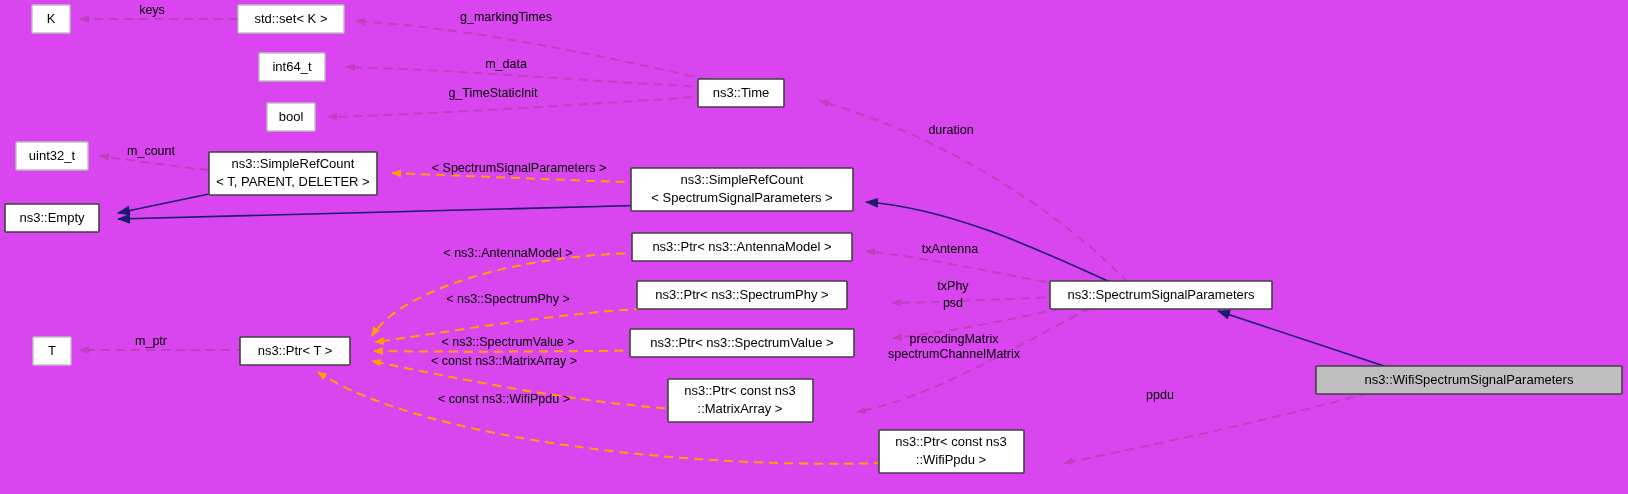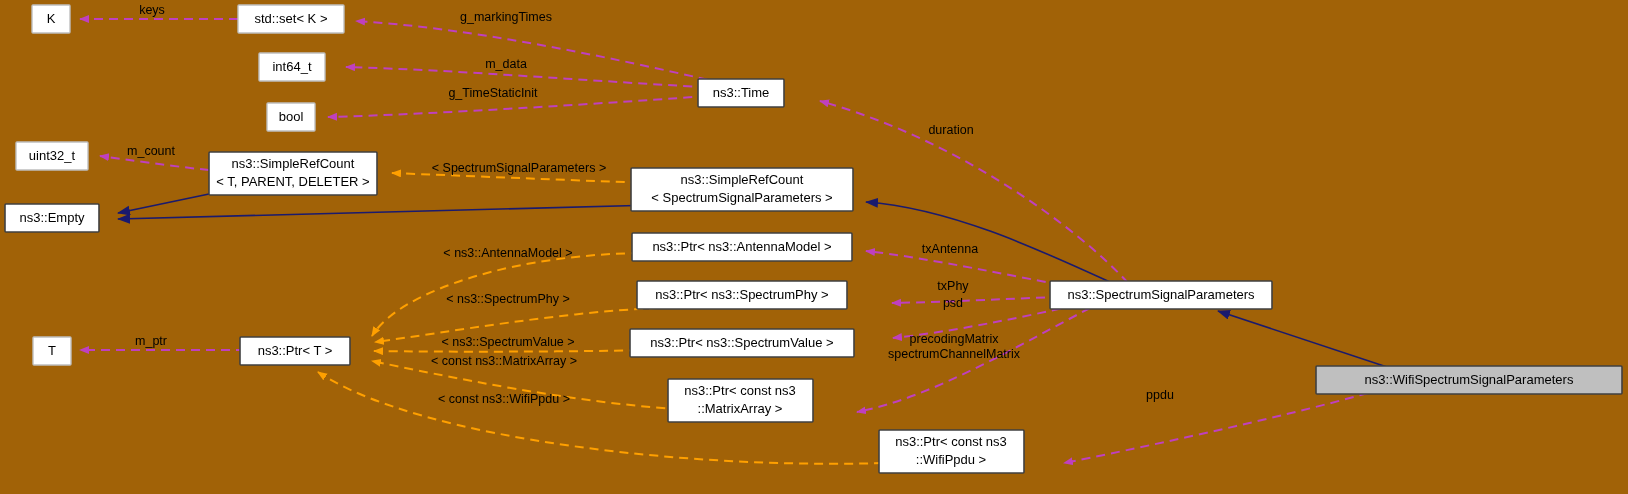--- a/index.html
+++ b/index.html
@@ -7,21 +7,21 @@
     padding: 0;
     background: #ffffff;
   }
   body {
     font-family: "Liberation Sans", sans-serif;
   }
   #diagram-root {
     position: relative;
     width: 1628px;
     height: 494px;
-    background: #a16207;
+    background: #d946ef;
     overflow: hidden;
   }
   svg.graph {
     position: absolute;
     top: 0;
     left: 0;
     width: 1628px;
     height: 494px;
   }
   .node-box {

